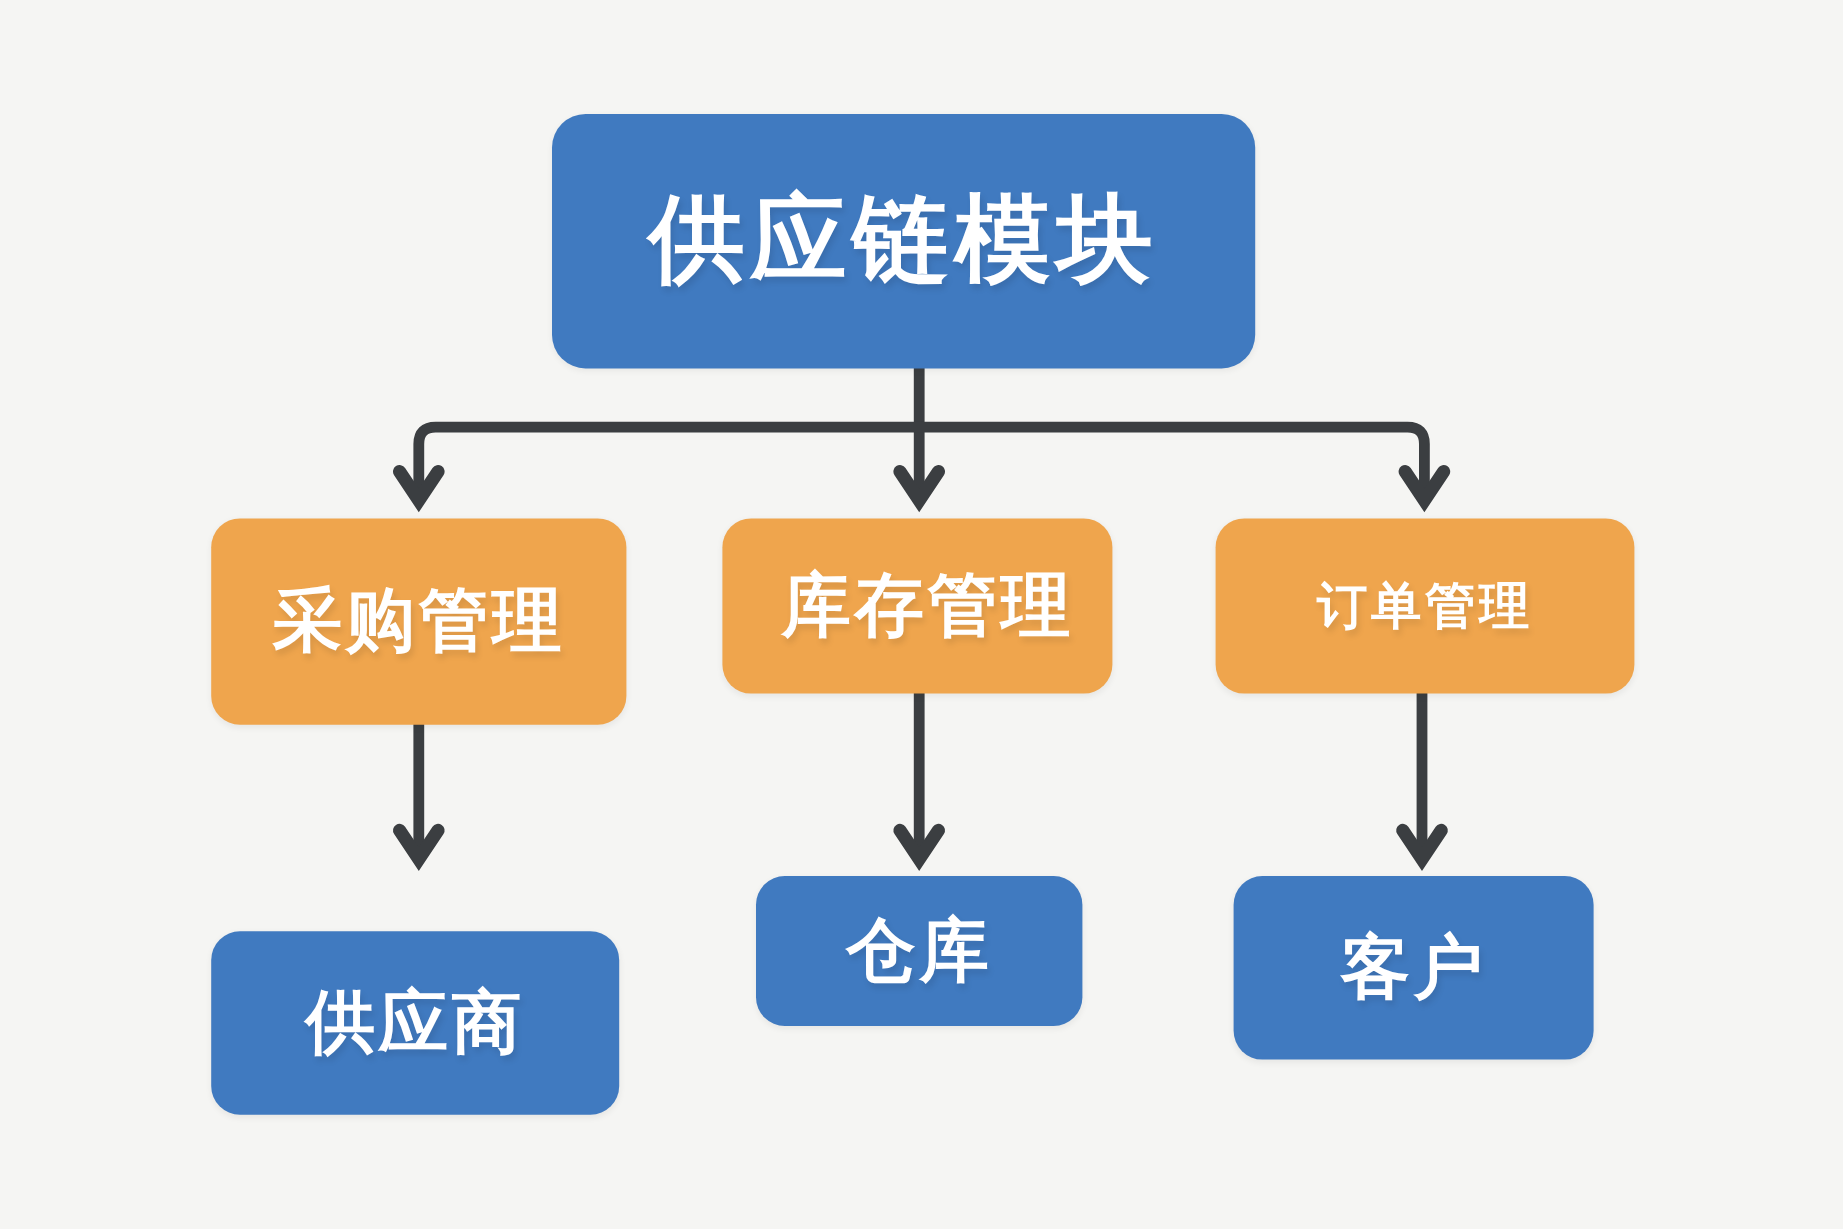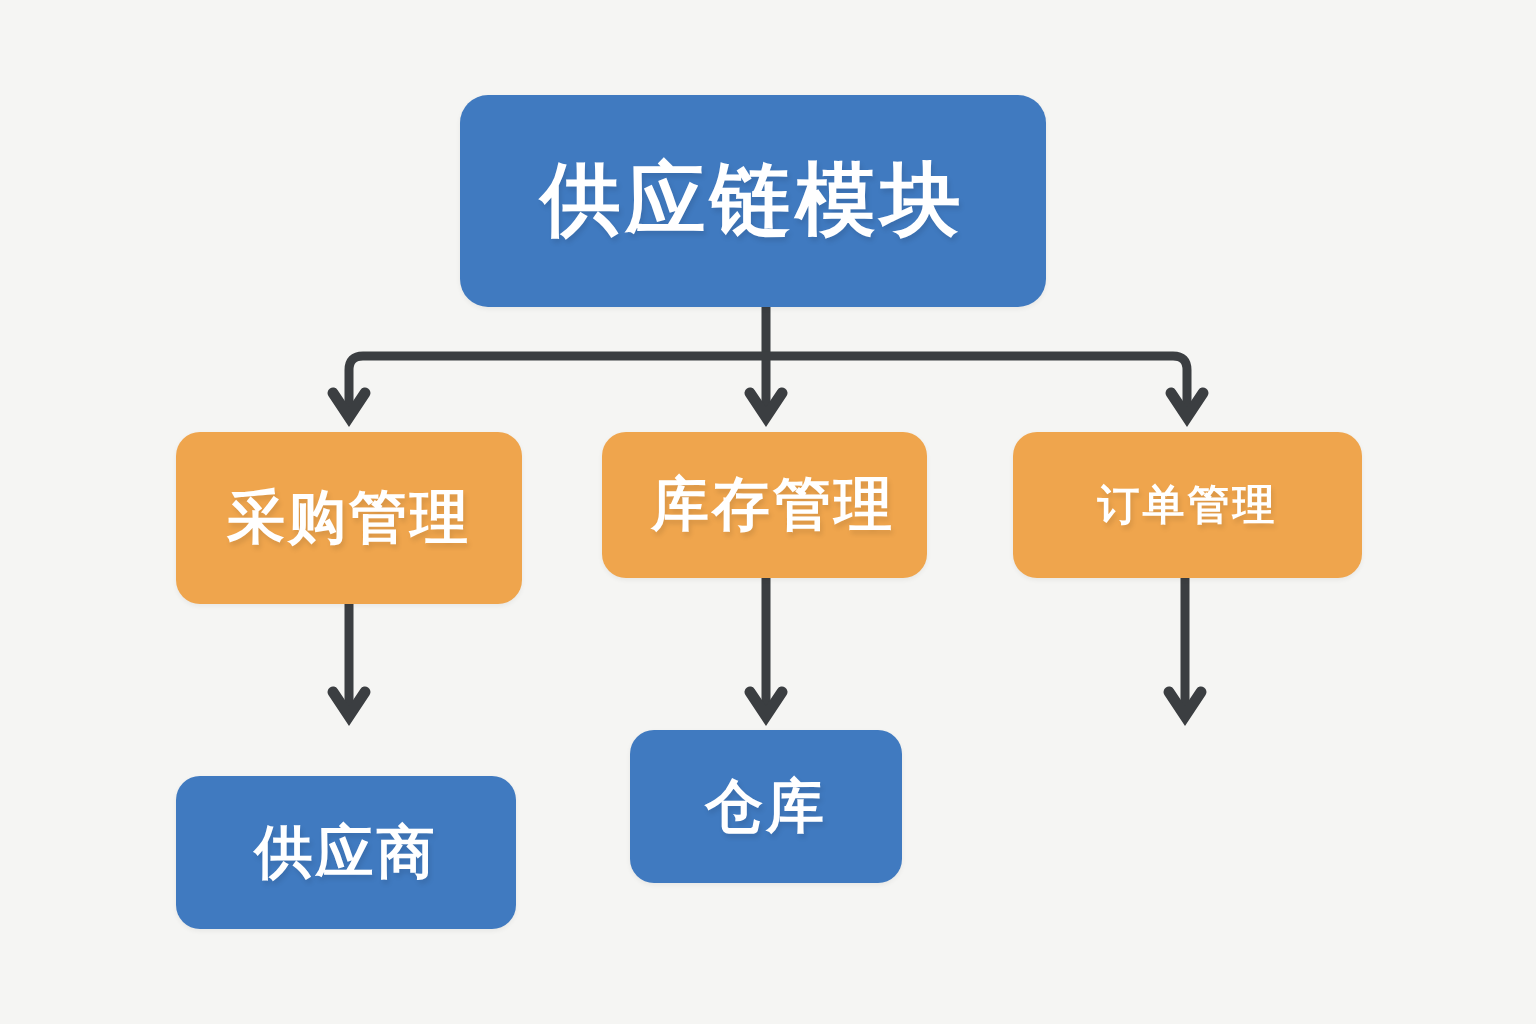--- a/index.html
+++ b/index.html
@@ -38,21 +38,21 @@
     white-space: nowrap;
   }
   .node-blue   { background: #407ac0; }
   .node-orange { background: #efa54d; }
 
   .node-root      { left: 460px;  top: 76px;  width: 586px; height: 212px; font-size: 80px; letter-spacing: 5px; border-radius: 28px; margin-top: 19px; }
   .node-l2-a      { left: 176px;  top: 432px; width: 346px; height: 172px; font-size: 58px; border-radius: 24px; }
   .node-l2-b      { left: 602px;  top: 432px; width: 325px; height: 146px; font-size: 58px; border-radius: 24px; padding-left: 17px; }
   .node-l2-c      { left: 1013px; top: 432px; width: 349px; height: 146px; font-size: 42px; border-radius: 24px; }
   .node-l3-a      { left: 176px;  top: 730px; width: 340px; height: 153px; font-size: 58px; border-radius: 24px; margin-top: 46px; }
-  .node-l3-b      { left: 630px;  top: 730px; width: 272px; height: 153px; font-size: 58px; border-radius: 24px; }
+  .node-l3-b      { left: 630px;  top: 730px; width: 272px; height: 125px; font-size: 58px; border-radius: 24px; }
   .node-l3-c      { left: 1028px; top: 730px; width: 300px; height: 153px; font-size: 58px; border-radius: 24px; }
 </style>
 </head>
 <body>
 
 <div class="canvas">
 
   <svg class="connector-layer" viewBox="0 0 1536 1024" fill="none" stroke-linecap="round">
 
     <path d="M766,287 L766,412" stroke-width="9" stroke="#3b3e41"></path>
@@ -85,14 +85,17 @@
   <div class="node node-orange node-l2-c">
     <span>订单管理</span>
   </div>
 
   <div class="node node-blue node-l3-a">
     <span>供应商</span>
   </div>
   <div class="node node-blue node-l3-b">
     <span>仓库</span>
   </div>
+  <div class="node node-blue node-l3-c">
+    <span>客户</span>
+  </div>
 
 </div>
 
 </body></html>

